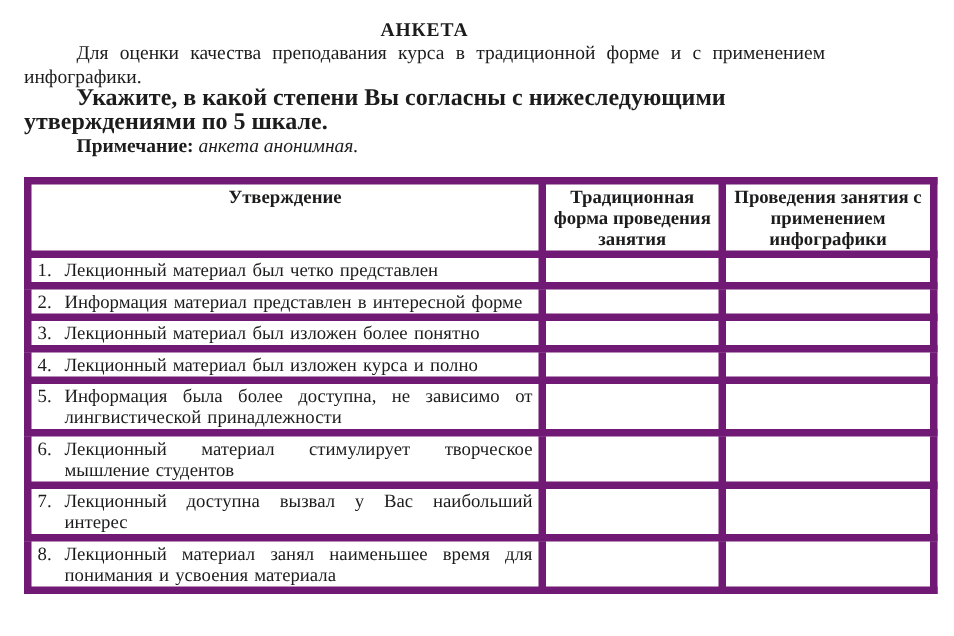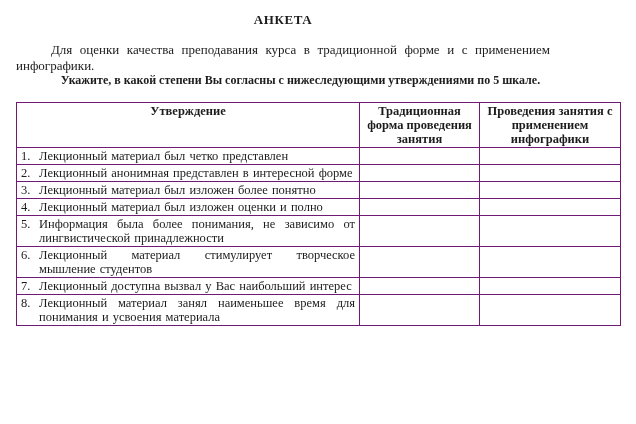--- a/index.html
+++ b/index.html
@@ -21,56 +21,54 @@
   }
   .doc-title {
     text-align: center;
     font-weight: bold;
     font-size: 13px;
     line-height: 15px;
     letter-spacing: 0.6px;
     margin: 2px 0 0 0;
   }
   .intro-block {
-    margin-top: 15px;
     font-size: 13px;
     line-height: 15.5px;
   }
   .intro-line1 {
     text-indent: 35px;
     text-align: justify;
     text-align-last: justify;
     word-spacing: 1px;
   }
   .intro-line2 { text-align: left; }
   .instruction {
     font-weight: bold;
     text-indent: 35px;
-    font-size: 12px;
+    font-size: 16px;
     line-height: 15.5px;
     margin: 0;
-    text-align: center;
   }
   .note {
     text-indent: 35px;
     font-size: 13px;
     line-height: 15.5px;
     margin: 0;
   }
   .note .note-label { font-weight: bold; font-style: normal; }
   .note .note-text { font-style: italic; }
 
   table.survey {
     border-collapse: collapse;
     table-layout: fixed;
     width: 604px;
     margin-top: 13px;
   }
   table.survey th, table.survey td {
-    border: 1px solid #701a75;
+    border: 5px solid #701a75;
     vertical-align: top;
     box-sizing: border-box;
   }
   table.survey th {
     font-size: 12.5px;
     font-weight: bold;
     line-height: 14px;
     text-align: center;
     padding: 1px 4px;
   }
@@ -102,20 +100,24 @@
 </head>
 <body>
 
 <div class="page">
 
   <h1 class="doc-title">АНКЕТА</h1>
 
   <div class="intro-block">
     <div class="intro-line1">Для оценки качества преподавания курса в традиционной форме и с применением инфографики.</div>
     <div class="instruction">Укажите, в какой степени Вы согласны с нижеследующими утверждениями по 5 шкале.</div>
+    <div class="note">
+      <span class="note-label">Примечание:</span>
+      <span class="note-text">анкета анонимная.</span>
+    </div>
   </div>
 
   <table class="survey">
     <colgroup>
       <col style="width:343px">
       <col style="width:120px">
       <col style="width:141px">
     </colgroup>
     <thead>
       <tr>
@@ -132,51 +134,51 @@
               <span class="txt">Лекционный материал был четко представлен</span>
             </div>
           </td>
           <td class="answer-cell"></td>
           <td class="answer-cell"></td>
         </tr>
         <tr>
           <td>
             <div class="stmt">
               <span class="num">2.</span>
-              <span class="txt">Лекционный анонимная представлен в интересной форме</span>
+              <span class="txt">Информация материал представлен в интересной форме</span>
             </div>
           </td>
           <td class="answer-cell"></td>
           <td class="answer-cell"></td>
         </tr>
         <tr>
           <td>
             <div class="stmt">
               <span class="num">3.</span>
               <span class="txt">Лекционный материал был изложен более понятно</span>
             </div>
           </td>
           <td class="answer-cell"></td>
           <td class="answer-cell"></td>
         </tr>
         <tr>
           <td>
             <div class="stmt">
               <span class="num">4.</span>
-              <span class="txt">Лекционный материал был изложен оценки и полно</span>
+              <span class="txt">Лекционный материал был изложен курса и полно</span>
             </div>
           </td>
           <td class="answer-cell"></td>
           <td class="answer-cell"></td>
         </tr>
         <tr>
           <td>
             <div class="stmt">
               <span class="num">5.</span>
-              <span class="txt">Информация была более понимания, не зависимо от лингвистической принадлежности</span>
+              <span class="txt">Информация была более доступна, не зависимо от лингвистической принадлежности</span>
             </div>
           </td>
           <td class="answer-cell"></td>
           <td class="answer-cell"></td>
         </tr>
         <tr>
           <td>
             <div class="stmt">
               <span class="num">6.</span>
               <span class="txt">Лекционный материал стимулирует творческое мышление студентов</span>

